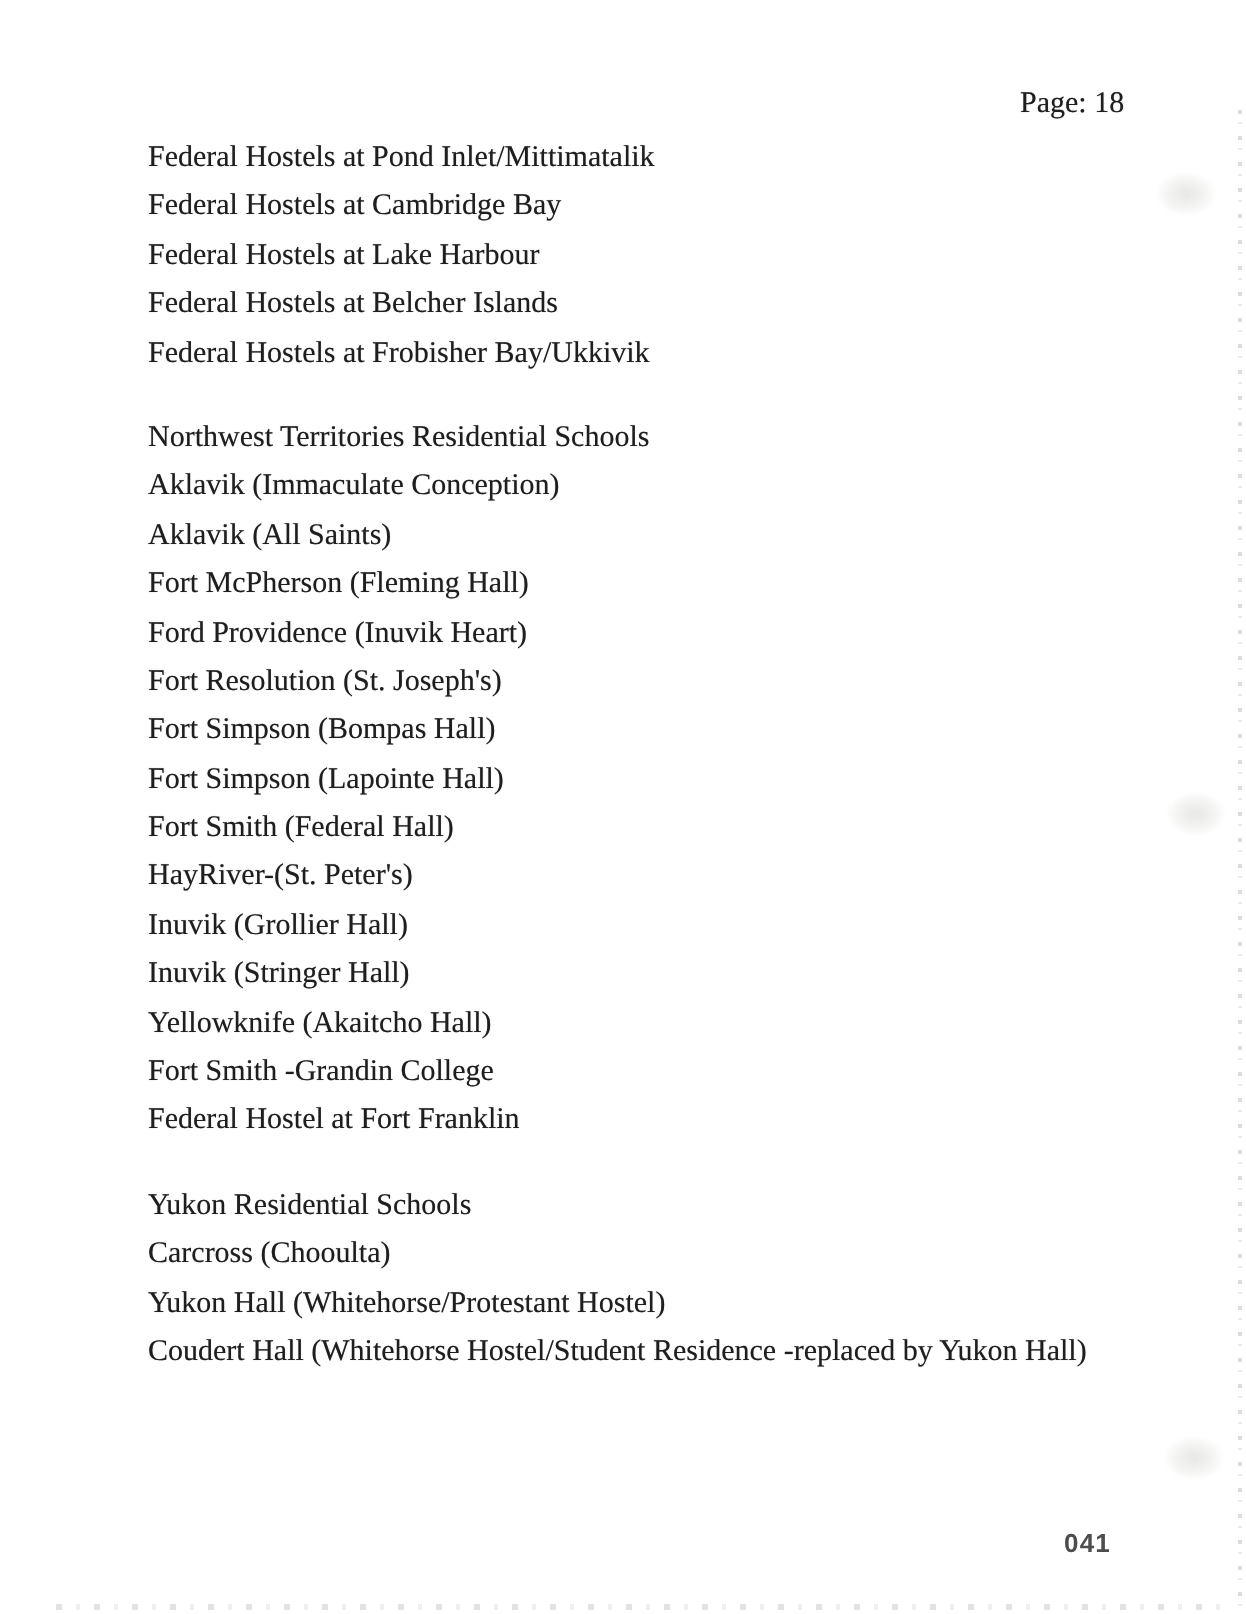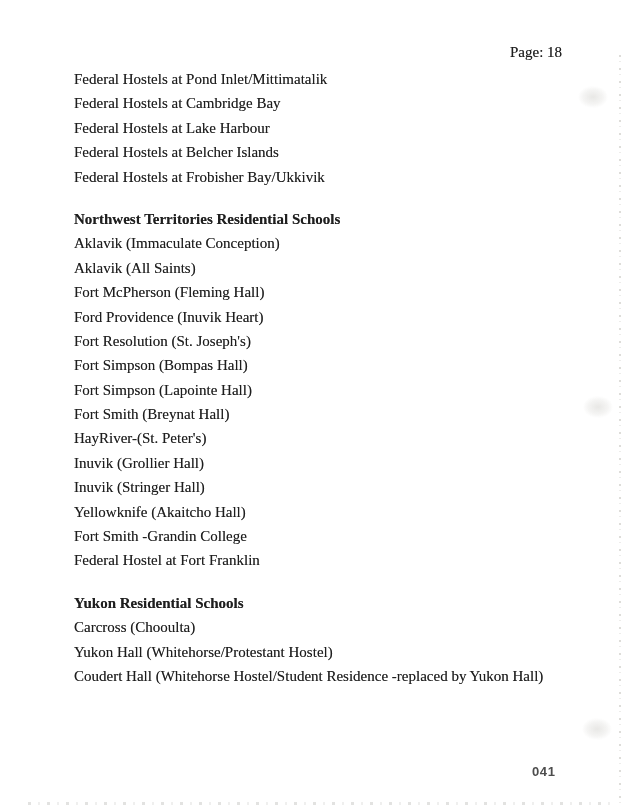--- a/index.html
+++ b/index.html
@@ -38,21 +38,21 @@
     height: 24.4px;
     line-height: 24.4px;
     font-size: 15px;
     white-space: nowrap;
     text-shadow: 0 0 0.4px rgba(30,30,30,0.55);
   }
   .section {
     margin-top: 18px;
   }
   .heading {
-    font-weight: bold;
+    font-weight: normal;
   }
   .stamp {
     position: absolute;
     left: 532px;
     top: 764px;
     font-family: "Liberation Sans", sans-serif;
     font-size: 13px;
     font-weight: 700;
     letter-spacing: 0.6px;
     color: #4d4d4d;
@@ -116,21 +116,21 @@
 
     <div class="section">
       <div class="line heading">Northwest Territories Residential Schools</div>
       <div class="line">Aklavik (Immaculate Conception)</div>
       <div class="line">Aklavik (All Saints)</div>
       <div class="line">Fort McPherson (Fleming Hall)</div>
       <div class="line">Ford Providence (Inuvik Heart)</div>
       <div class="line">Fort Resolution (St. Joseph's)</div>
       <div class="line">Fort Simpson (Bompas Hall)</div>
       <div class="line">Fort Simpson (Lapointe Hall)</div>
-      <div class="line">Fort Smith (Breynat Hall)</div>
+      <div class="line">Fort Smith (Federal Hall)</div>
       <div class="line">HayRiver-(St. Peter's)</div>
       <div class="line">Inuvik (Grollier Hall)</div>
       <div class="line">Inuvik (Stringer Hall)</div>
       <div class="line">Yellowknife (Akaitcho Hall)</div>
       <div class="line">Fort Smith -Grandin College</div>
       <div class="line">Federal Hostel at Fort Franklin</div>
     </div>
 
     <div class="section">
       <div class="line heading">Yukon Residential Schools</div>

